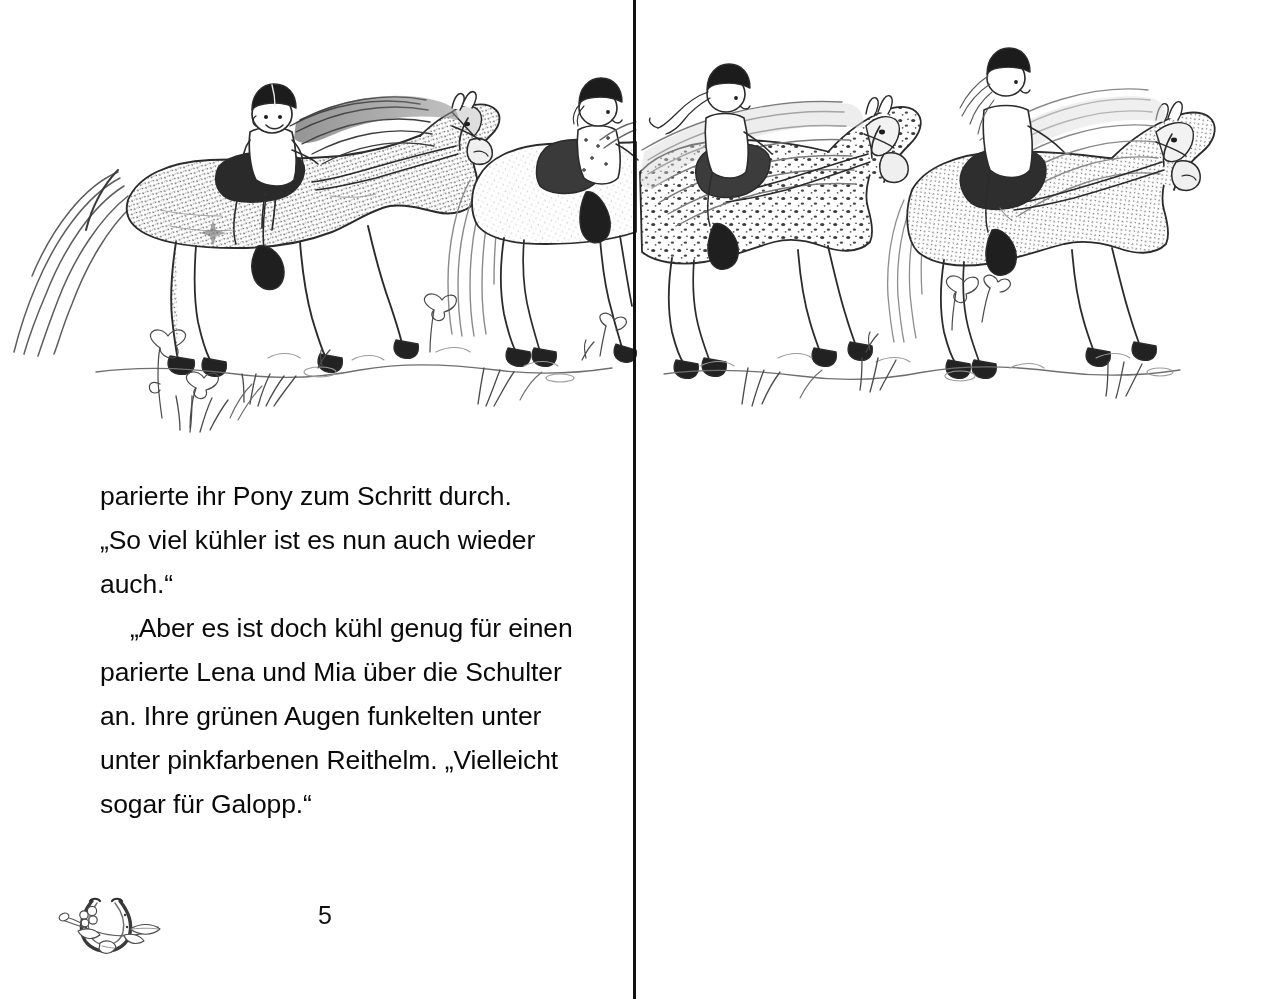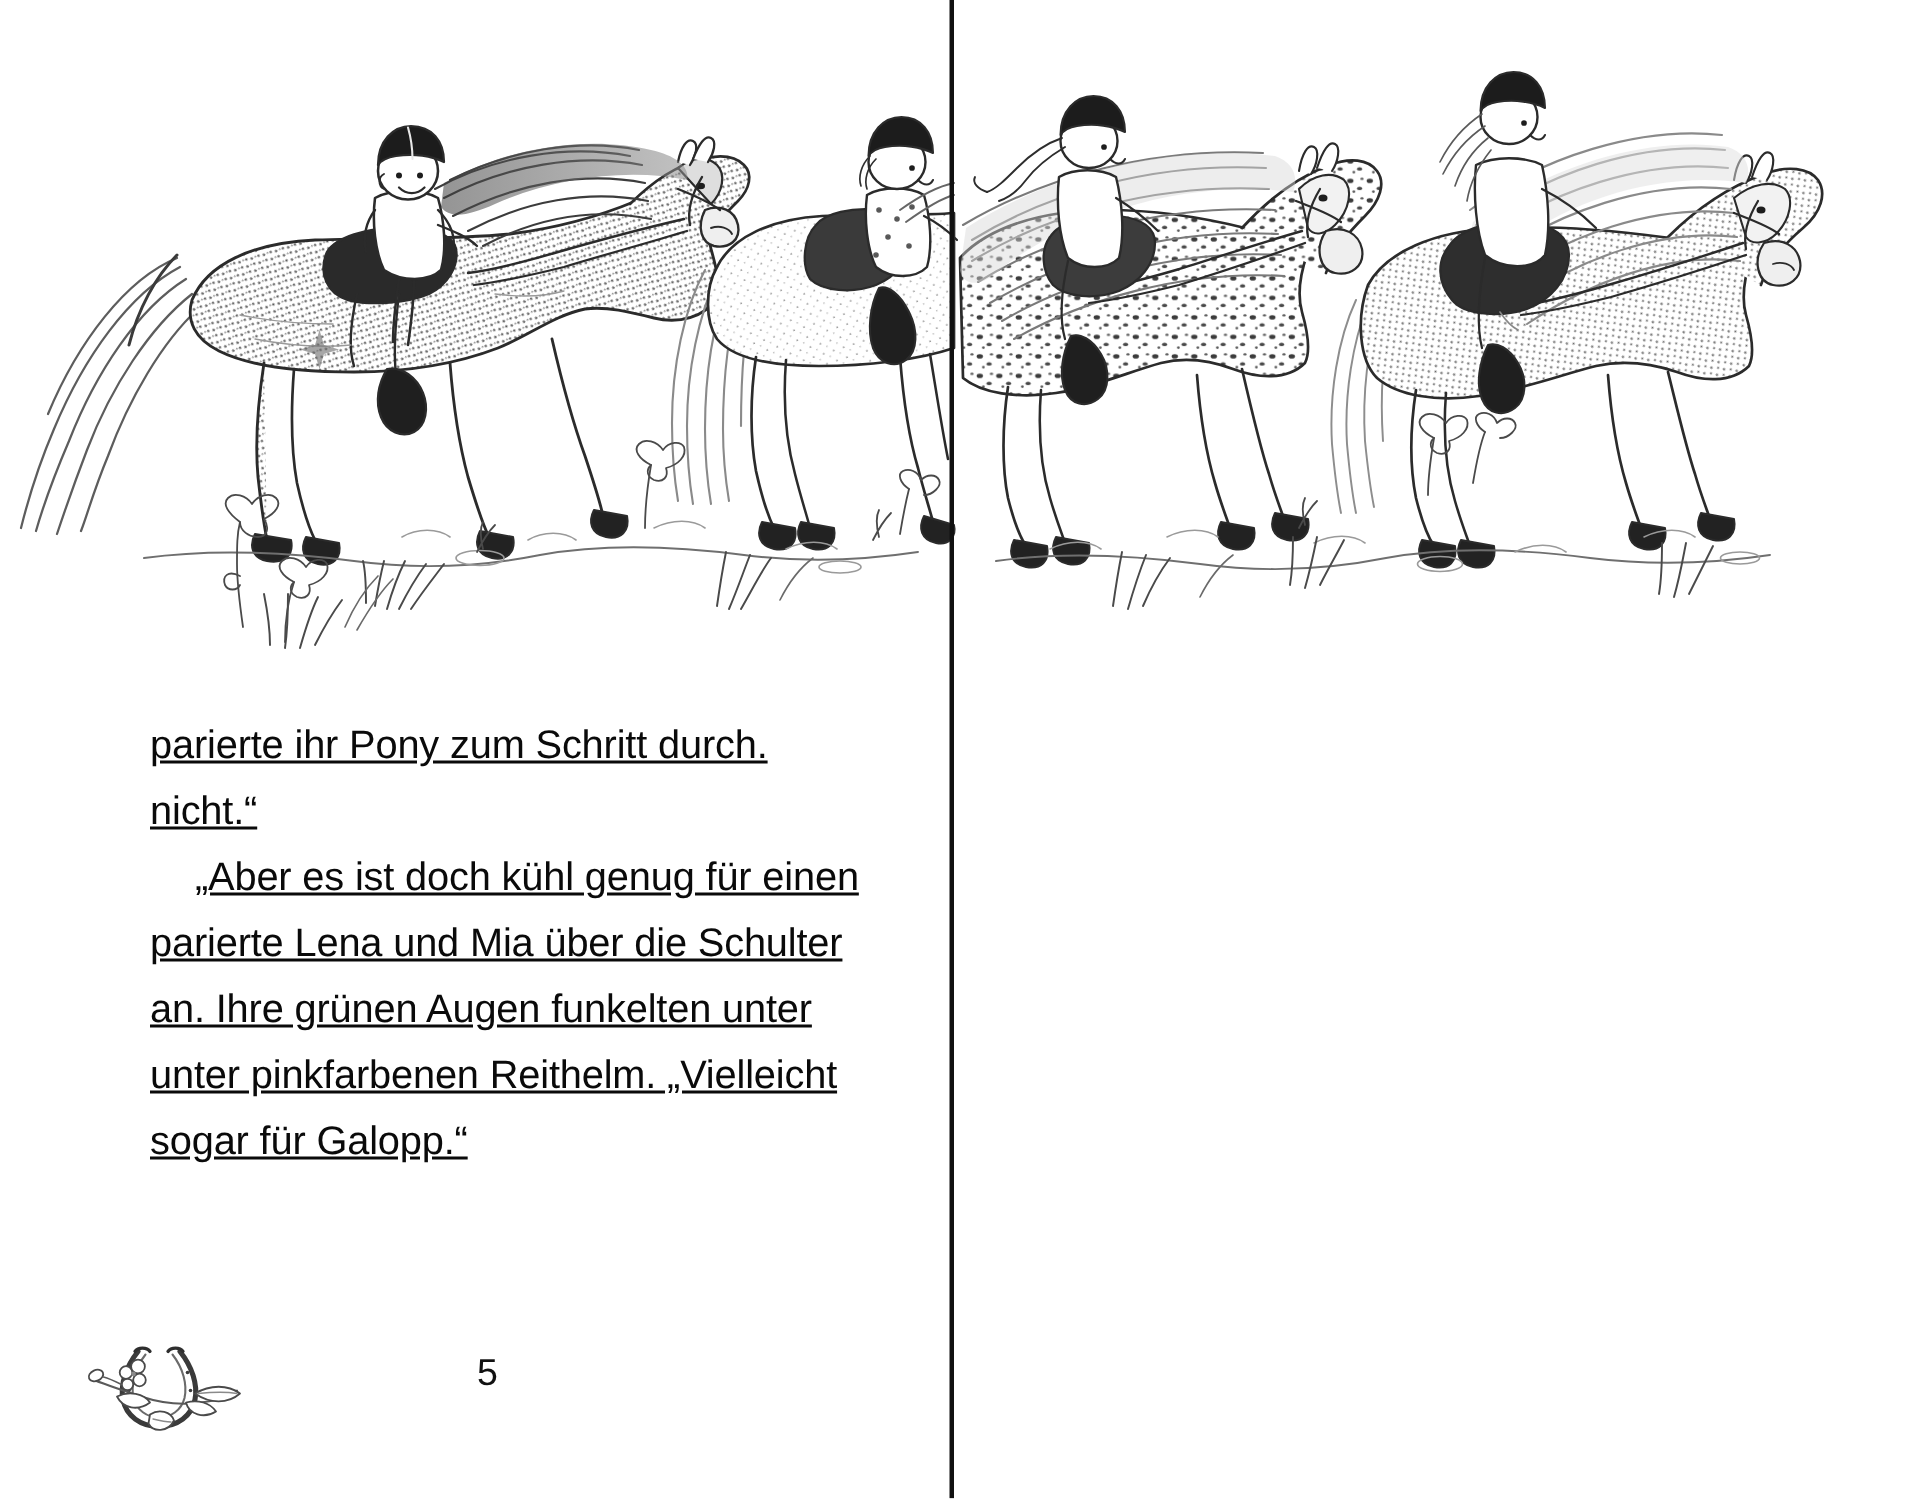--- a/index.html
+++ b/index.html
@@ -56,21 +56,21 @@
     font-size: 26.5px;
     line-height: 44px;
     color: #0a0a0a;
     letter-spacing: -0.1px;
     white-space: nowrap;
   }
   #text-left  { left: 100px; top: 474px; }
 
   .para { margin: 0; }
   .para + .para { margin-top: 0; }
-  .line { display: block; text-decoration: underline; }
+  .line { display: block; }
   .line.indent { padding-left: 30px; text-align: right; }
 
   
   .footer {
     position: absolute;
     bottom: 0;
     height: 110px;
     width: 100%;
   }
   .page-number {
@@ -539,21 +539,22 @@
     </svg>
   </div>
 
   <div id="gutter"></div>
 
   <div class="page" id="page-left">
 
     <div class="text-block" id="text-left">
       <p class="para">
         <span class="line">parierte ihr Pony zum Schritt durch.</span>
-        <span class="line">nicht.“</span>
+        <span class="line">„So viel kühler ist es nun auch wieder</span>
+        <span class="line">auch.“</span>
       </p>
       <p class="para">
         <span class="line indent">„Aber es ist doch kühl genug für einen</span>
         <span class="line">parierte Lena und Mia über die Schulter</span>
         <span class="line">an. Ihre grünen Augen funkelten unter</span>
         <span class="line">unter pinkfarbenen Reithelm. „Vielleicht</span>
         <span class="line">sogar für Galopp.“</span>
       </p>
     </div>
 

